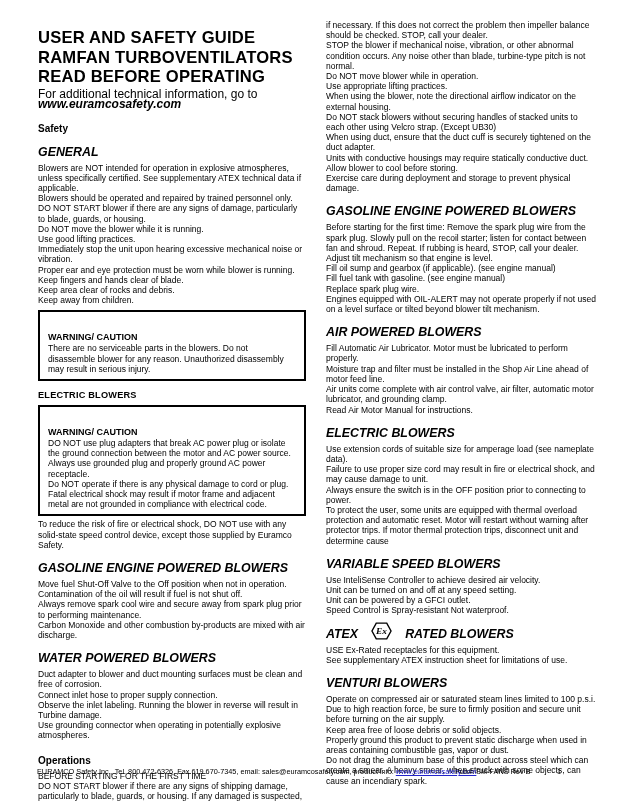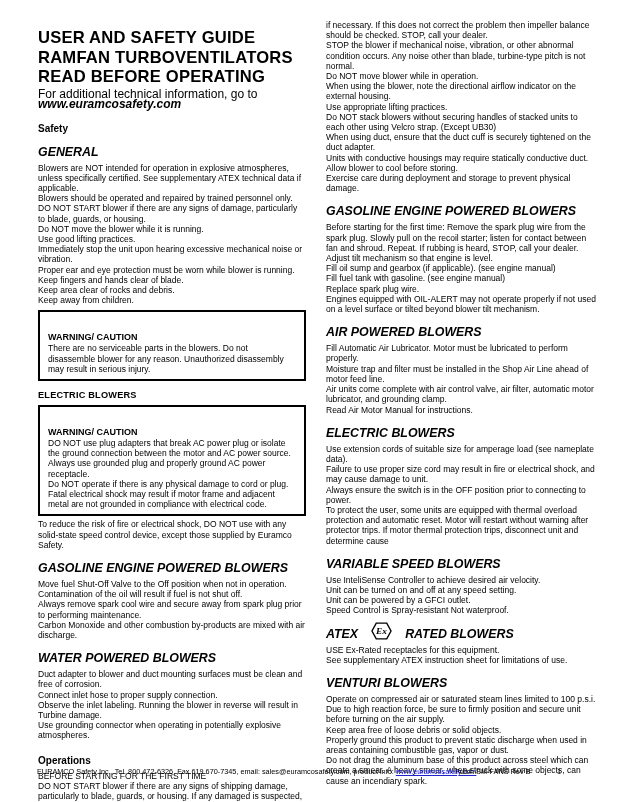--- a/index.html
+++ b/index.html
@@ -99,22 +99,22 @@
         </div>
         <div class="h3">GENERAL OPERATION</div>
       </div>
 
     <div class="col-right">
 
     <div class="lines">
           <div class="line"><span>if necessary. If this does not correct the problem then impeller balance should be checked. STOP, call your dealer.</span></div>
           <div class="line"><span>STOP the blower if mechanical noise, vibration, or other abnormal condition occurs. Any noise other than blade, turbine-type pitch is not normal.</span></div>
           <div class="line"><span>Do NOT move blower while in operation.</span></div>
+          <div class="line"><span>Use appropriate lifting practices.</span></div>
           <div class="line"><span>When using the blower, note the directional airflow indicator on the external housing.</span></div>
-          <div class="line"><span>Use appropriate lifting practices.</span></div>
           <div class="line"><span>Do NOT stack blowers without securing handles of stacked units to each other using Velcro strap. (Except UB30)</span></div>
           <div class="line"><span>When using duct, ensure that the duct cuff is securely tightened on the duct adapter.</span></div>
           <div class="line"><span>Units with conductive housings may require statically conductive duct.</span></div>
           <div class="line"><span>Allow blower to cool before storing.</span></div>
           <div class="line"><span>Exercise care during deployment and storage to prevent physical damage.</span></div>
         </div>
         <div class="h3">GASOLINE ENGINE POWERED BLOWERS</div>
         <div class="lines">
           <div class="line"><span>Before starting for the first time: Remove the spark plug wire from the spark plug.  Slowly pull on the recoil starter; listen for contact between fan and shroud.  Repeat. If rubbing is heard, STOP, call your dealer.</span></div>
           <div class="line"><span>Adjust tilt mechanism so that engine is level.</span></div>

